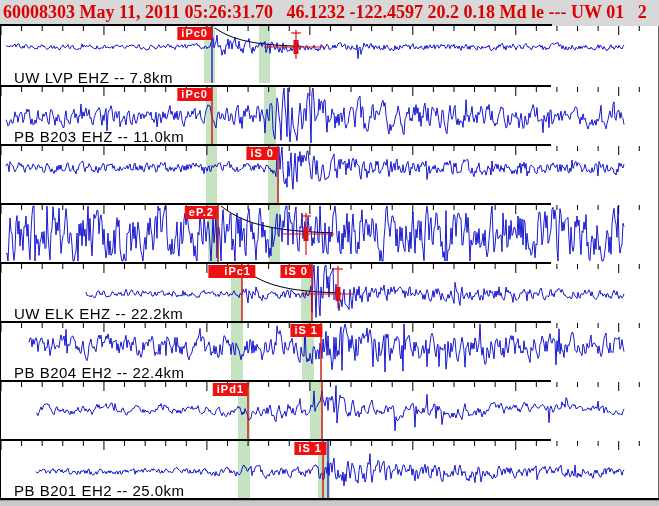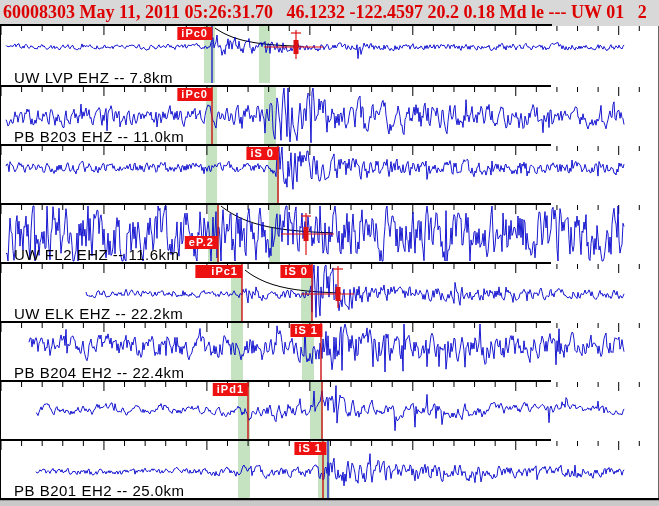--- a/index.html
+++ b/index.html
@@ -235,22 +235,21 @@
           <polyline points="220,1.0 222,2.6 224,4.0 226,5.4 228,6.7 230,8.0 232,9.1 234,10.2 236,11.3 238,12.3 240,13.2 242,14.1 244,14.9 246,15.7 248,16.4 250,17.1 252,17.8 254,18.4 256,19.0 258,19.5 260,20.1 262,20.6 264,21.0 266,21.5 268,21.9 270,22.3 272,22.7 274,23.0 276,23.3 278,23.7 280,24.0 282,24.2 284,24.5 286,24.8 288,25.0 290,25.2 292,25.4 294,25.6 296,25.8 298,26.0 300,26.2 302,26.3 304,26.5 306,26.6 308,26.7 310,26.9 312,27.0 314,27.1 316,27.2 318,27.3 320,27.4 322,27.5 324,27.6 326,27.6 328,27.7 330,27.8 332,27.9" fill="none" stroke="#000000" stroke-width="1"></polyline>
           <polyline points="5,48.7 6,48.2 7,56.0 8,33.0 9,13.1 10,26.3 11,28.5 12,45.7 13,55.3 14,45.5 15,17.4 16,10.6 17,29.1 18,16.2 19,41.1 20,24.0 21,30.3 22,45.3 23,21.4 24,22.3 25,11.1 26,31.3 27,19.4 28,42.5 29,54.7 30,26.0 31,9.7 32,1.0 33,1.0 34,56.0 35,29.9 36,38.6 37,34.3 38,50.4 39,37.6 40,33.8 41,26.9 42,38.5 43,26.4 44,43.6 45,42.8 46,1.1 47,29.4 48,43.3 49,54.8 50,28.5 51,23.0 52,1.7 53,14.5 54,13.2 55,29.9 56,17.4 57,25.7 58,3.2 59,28.7 60,48.3 61,37.2 62,30.6 63,29.4 64,15.7 65,3.7 66,14.1 67,36.1 68,38.5 69,27.7 70,28.4 71,40.5 72,56.0 73,56.0 74,49.8 75,46.1 76,28.1 77,56.0 78,19.1 79,30.5 80,18.3 81,40.6 82,15.4 83,31.2 84,24.2 85,41.2 86,23.0 87,1.0 88,35.5 89,13.5 90,35.1 91,50.9 92,28.9 93,9.3 94,13.4 95,10.8 96,5.1 97,5.7 98,28.7 99,13.5 100,9.8 101,17.2 102,39.7 103,24.1 104,43.1 105,52.9 106,44.4 107,28.2 108,49.8 109,35.9 110,50.4 111,48.6 112,42.1 113,25.2 114,48.8 115,23.8 116,12.7 117,21.8 118,15.2 119,43.5 120,51.0 121,56.0 122,56.0 123,48.9 124,55.1 125,56.0 126,28.5 127,28.2 128,26.9 129,18.7 130,45.5 131,35.3 132,17.3 133,33.7 134,21.8 135,43.2 136,29.1 137,17.2 138,24.5 139,36.6 140,46.9 141,50.7 142,56.0 143,40.7 144,32.3 145,44.5 146,28.1 147,17.8 148,29.8 149,12.9 150,24.7 151,30.3 152,44.9 153,37.2 154,13.9 155,11.4 156,33.4 157,1.0 158,5.5 159,3.3 160,27.0 161,26.5 162,12.3 163,7.5 164,1.0 165,1.0 166,30.5 167,45.2 168,45.1 169,39.1 170,49.6 171,34.1 172,49.1 173,48.0 174,33.8 175,30.8 176,16.9 177,42.5 178,51.2 179,31.5 180,17.1 181,38.8 182,35.2 183,14.2 184,8.2 185,19.8 186,8.1 187,17.5 188,25.9 189,29.3 190,38.0 191,28.0 192,34.7 193,51.2 194,40.8 195,52.9 196,56.0 197,27.4 198,29.9 199,6.8 200,20.8 201,35.8 202,39.2 203,13.1 204,20.9 205,36.3 206,25.5 207,16.6 208,24.8 209,39.5 210,56.0 211,36.7 212,12.1 213,37.7 214,27.0 215,6.6 216,52.9 217,22.3 218,22.3 219,32.9 220,56.0 221,20.4 222,4.7 223,21.5 224,38.0 225,28.2 226,19.0 227,26.3 228,24.8 229,8.7 230,9.0 231,45.0 232,34.0 233,41.6 234,56.0 235,19.2 236,7.9 237,28.5 238,13.6 239,42.1 240,12.6 241,35.7 242,26.3 243,23.3 244,46.5 245,50.7 246,18.6 247,9.4 248,3.7 249,17.3 250,26.8 251,18.1 252,34.1 253,27.7 254,40.2 255,55.1 256,37.4 257,34.5 258,10.2 259,3.0 260,14.3 261,32.3 262,17.0 263,31.6 264,25.0 265,47.6 266,34.8 267,34.5 268,52.4 269,43.1 270,50.8 271,22.3 272,41.8 273,35.9 274,30.0 275,14.4 276,8.8 277,29.2 278,31.5 279,9.6 280,21.3 281,36.7 282,15.7 283,22.2 284,5.6 285,1.0 286,1.0 287,40.1 288,7.0 289,13.4 290,18.3 291,17.7 292,39.2 293,17.4 294,6.7 295,1.9 296,32.8 297,45.3 298,46.4 299,21.5 300,23.1 301,8.1 302,33.6 303,24.2 304,16.5 305,25.8 306,26.4 307,11.5 308,23.2 309,26.2 310,21.3 311,40.9 312,32.7 313,38.6 314,24.3 315,11.7 316,14.0 317,35.5 318,37.9 319,1.0 320,25.8 321,27.1 322,48.2 323,44.9 324,17.9 325,40.0 326,47.7 327,49.1 328,21.6 329,36.9 330,27.8 331,31.7 332,10.1 333,6.5 334,1.0 335,11.2 336,31.0 337,37.7 338,26.1 339,46.5 340,48.9 341,28.3 342,44.2 343,19.9 344,32.5 345,23.9 346,8.4 347,37.1 348,16.7 349,36.0 350,48.9 351,22.1 352,9.0 353,26.6 354,25.6 355,47.5 356,48.5 357,36.9 358,44.0 359,16.2 360,16.7 361,4.8 362,27.6 363,35.9 364,20.2 365,14.2 366,18.3 367,30.2 368,19.6 369,31.8 370,29.6 371,13.5 372,15.3 373,31.5 374,36.4 375,18.5 376,25.4 377,42.3 378,44.4 379,56.0 380,45.5 381,56.0 382,56.0 383,33.7 384,21.4 385,4.2 386,1.0 387,17.2 388,21.5 389,31.5 390,19.2 391,11.0 392,11.1 393,17.1 394,16.7 395,41.0 396,24.0 397,47.1 398,41.1 399,21.6 400,35.8 401,22.9 402,38.1 403,43.7 404,46.5 405,21.2 406,34.5 407,35.5 408,47.1 409,27.0 410,43.6 411,19.4 412,7.3 413,29.8 414,48.2 415,24.3 416,32.8 417,16.4 418,15.4 419,35.3 420,16.4 421,36.1 422,44.7 423,55.7 424,28.0 425,9.3 426,1.0 427,9.8 428,34.9 429,19.2 430,12.7 431,36.1 432,39.7 433,23.9 434,21.3 435,7.7 436,8.9 437,24.9 438,20.9 439,22.3 440,41.5 441,36.5 442,52.3 443,46.7 444,56.0 445,5.6 446,56.0 447,45.2 448,45.0 449,39.6 450,22.9 451,39.3 452,16.5 453,9.6 454,11.5 455,31.3 456,13.7 457,7.9 458,8.6 459,13.4 460,13.5 461,40.0 462,39.8 463,26.7 464,23.1 465,8.2 466,27.5 467,12.4 468,29.2 469,56.0 470,34.9 471,40.1 472,37.7 473,27.3 474,26.1 475,39.9 476,27.5 477,38.4 478,23.7 479,42.3 480,39.7 481,37.3 482,28.5 483,40.9 484,25.2 485,43.5 486,51.8 487,47.4 488,34.3 489,23.6 490,9.6 491,1.0 492,28.4 493,46.9 494,41.0 495,28.1 496,24.4 497,33.9 498,32.5 499,30.4 500,29.9 501,46.6 502,8.0 503,30.3 504,29.8 505,14.6 506,42.3 507,40.9 508,20.7 509,34.4 510,15.4 511,30.5 512,27.8 513,22.2 514,22.9 515,29.2 516,33.2 517,11.0 518,30.3 519,13.2 520,32.6 521,14.0 522,40.0 523,14.8 524,17.8 525,44.6 526,28.3 527,38.0 528,44.4 529,43.6 530,50.3 531,48.3 532,38.2 533,36.4 534,52.8 535,38.9 536,39.9 537,16.7 538,6.9 539,7.6 540,20.4 541,39.8 542,33.0 543,16.9 544,6.6 545,22.8 546,10.6 547,38.3 548,36.0 549,29.9 550,23.9 551,4.4 552,2.3 553,14.1 554,5.0 555,14.2 556,43.7 557,56.0 558,21.9 559,3.6 560,9.4 561,26.1 562,17.1 563,25.4 564,15.8 565,14.5 566,13.3 567,12.5 568,34.3 569,49.1 570,22.2 571,40.3 572,46.4 573,40.6 574,16.5 575,22.3 576,11.0 577,20.7 578,15.1 579,34.3 580,49.6 581,26.0 582,27.5 583,17.0 584,24.5 585,9.6 586,41.1 587,37.1 588,54.0 589,55.5 590,38.7 591,30.9 592,34.9 593,49.5 594,33.5 595,44.4 596,20.5 597,32.1 598,45.0 599,41.2 600,48.9 601,56.0 602,56.0 603,53.4 604,45.3 605,35.7 606,25.4 607,28.6 608,47.4 609,32.0 610,49.3 611,19.4 612,9.2 613,3.3 614,15.1 615,19.0 616,32.4 617,1.0 618,35.1 619,48.1 620,42.5 621,39.3 622,18.3 623,21.4" fill="none" stroke="#0000cc" stroke-width="0.9"></polyline>
           <line x1="217" y1="0" x2="217" y2="57" stroke="#cc1111" stroke-width="1.4"></line>
           <g stroke="#dd1111" stroke-width="1.2">
             <line x1="280" y1="29" x2="333" y2="29"></line>
             <line x1="305" y1="8" x2="305" y2="50"></line>
             <line x1="300" y1="11" x2="310" y2="11"></line>
             <rect x="302.5" y="22" width="5" height="14" fill="#dd1111" stroke="none"></rect>
           </g>
         </svg>
-        <div class="flag" style="left: 217px; margin-top: 30px;">eP.2</div>
-        <div class="station-label">UW FL2 EHZ -- 11.6km</div>
+        <div class="flag" style="left: 217px;">eP.2</div>
       </div>
       <div class="panel">
         <svg width="656" height="57" viewBox="0 0 656 57">
           <rect x="230" y="0" width="11" height="57" fill="#c5e3c1"></rect>
           <rect x="300" y="0" width="11" height="57" fill="#c5e3c1"></rect>
           <g stroke="#000000" stroke-width="1">
             <line x1="0" y1="0" x2="0" y2="9"></line>
             <line x1="20.59" y1="0" x2="20.59" y2="5"></line>
             <line x1="41.18" y1="0" x2="41.18" y2="5"></line>
             <line x1="61.769999999999996" y1="0" x2="61.769999999999996" y2="5"></line>
@@ -287,21 +286,21 @@
           <polyline points="85,28.0 86,31.5 87,31.3 88,32.5 89,31.6 90,32.9 91,31.2 92,32.7 93,33.4 94,33.8 95,31.4 96,28.1 97,26.9 98,27.0 99,30.6 100,29.5 101,31.0 102,27.5 103,26.9 104,30.2 105,32.8 106,33.1 107,32.2 108,32.6 109,32.1 110,30.7 111,28.1 112,28.0 113,29.7 114,31.1 115,29.8 116,31.7 117,29.4 118,28.6 119,30.2 120,28.5 121,31.6 122,30.4 123,31.6 124,28.0 125,25.3 126,28.2 127,31.6 128,30.6 129,28.1 130,26.5 131,25.9 132,28.3 133,29.4 134,31.3 135,30.2 136,27.5 137,27.1 138,30.4 139,30.9 140,32.4 141,28.6 142,26.9 143,29.2 144,27.8 145,28.0 146,29.4 147,29.7 148,29.3 149,27.5 150,28.7 151,31.9 152,32.2 153,31.0 154,28.0 155,31.3 156,31.2 157,28.1 158,28.2 159,28.6 160,27.3 161,26.8 162,27.3 163,31.2 164,31.1 165,30.7 166,29.2 167,30.9 168,28.5 169,30.5 170,30.2 171,32.3 172,27.5 173,28.0 174,29.0 175,31.2 176,33.0 177,31.0 178,32.2 179,31.2 180,31.3 181,32.0 182,26.7 183,31.4 184,28.2 185,31.2 186,30.3 187,31.9 188,32.2 189,30.0 190,31.5 191,28.6 192,30.0 193,30.9 194,31.3 195,32.9 196,33.8 197,32.2 198,33.4 199,30.7 200,28.6 201,27.7 202,28.0 203,26.4 204,29.3 205,29.3 206,28.9 207,29.1 208,28.0 209,29.8 210,28.6 211,27.5 212,28.2 213,30.7 214,29.7 215,32.4 216,31.4 217,30.1 218,32.7 219,30.5 220,27.5 221,29.5 222,30.4 223,30.8 224,30.2 225,28.6 226,27.9 227,31.4 228,32.3 229,29.8 230,30.5 231,30.9 232,28.9 233,26.8 234,29.0 235,31.0 236,31.2 237,31.5 238,33.7 239,29.7 240,30.0 241,30.9 242,25.2 243,28.2 244,28.2 245,24.7 246,32.7 247,38.9 248,26.6 249,29.2 250,31.6 251,34.7 252,27.6 253,29.6 254,31.2 255,22.9 256,27.1 257,27.2 258,33.9 259,32.7 260,34.5 261,36.7 262,31.0 263,33.9 264,34.9 265,34.9 266,34.7 267,30.1 268,30.1 269,29.1 270,28.3 271,27.5 272,29.1 273,29.8 274,28.4 275,31.6 276,30.2 277,33.8 278,34.1 279,34.3 280,30.8 281,32.2 282,27.7 283,27.9 284,33.3 285,29.8 286,26.5 287,26.5 288,31.3 289,33.9 290,26.0 291,27.1 292,27.7 293,29.8 294,29.2 295,33.0 296,29.9 297,30.5 298,29.7 299,33.6 300,32.9 301,31.0 302,28.4 303,33.5 304,33.9 305,27.7 306,30.4 307,32.0 308,29.8 309,26.0 310,21.8 311,48.2 312,10.4 313,1.0 314,25.7 315,53.4 316,18.5 317,2.1 318,40.0 319,51.8 320,22.9 321,33.6 322,34.2 323,9.5 324,1.9 325,1.0 326,24.2 327,12.5 328,33.1 329,12.4 330,9.1 331,7.5 332,3.9 333,35.8 334,34.8 335,20.2 336,37.1 337,36.5 338,46.7 339,38.4 340,35.8 341,42.8 342,30.9 343,25.3 344,39.5 345,41.0 346,42.4 347,42.9 348,45.6 349,25.4 350,35.2 351,44.4 352,31.8 353,23.3 354,30.4 355,37.0 356,25.1 357,31.2 358,22.4 359,34.2 360,31.3 361,38.2 362,28.8 363,28.7 364,26.8 365,22.9 366,31.5 367,37.7 368,28.7 369,32.8 370,27.1 371,24.0 372,27.7 373,28.7 374,25.5 375,24.6 376,32.8 377,33.7 378,28.0 379,30.3 380,23.4 381,26.2 382,25.9 383,21.0 384,29.9 385,31.5 386,36.6 387,25.0 388,30.5 389,29.5 390,23.2 391,27.8 392,25.5 393,22.6 394,29.5 395,26.1 396,27.3 397,25.0 398,23.9 399,22.8 400,24.2 401,25.3 402,29.4 403,26.6 404,33.7 405,27.3 406,29.2 407,31.7 408,23.6 409,22.8 410,31.5 411,29.4 412,29.5 413,31.0 414,31.7 415,25.5 416,29.2 417,30.7 418,29.8 419,26.4 420,28.7 421,30.0 422,35.2 423,30.5 424,35.5 425,29.3 426,25.7 427,28.5 428,34.7 429,36.9 430,37.1 431,32.7 432,26.6 433,33.3 434,26.9 435,24.9 436,29.9 437,24.6 438,27.1 439,31.3 440,36.1 441,29.2 442,32.0 443,35.3 444,36.2 445,37.5 446,34.2 447,30.3 448,34.2 449,31.0 450,26.8 451,32.7 452,34.9 453,39.4 454,18.4 455,24.4 456,28.2 457,28.8 458,36.8 459,41.3 460,28.8 461,23.2 462,32.3 463,34.9 464,31.3 465,30.6 466,28.9 467,33.4 468,34.3 469,28.0 470,33.0 471,35.9 472,32.1 473,33.0 474,30.2 475,28.9 476,29.6 477,25.9 478,33.1 479,36.2 480,31.4 481,32.3 482,36.0 483,24.7 484,30.3 485,28.9 486,26.6 487,31.8 488,32.2 489,26.1 490,28.9 491,27.5 492,30.3 493,34.3 494,27.1 495,32.8 496,26.9 497,31.1 498,22.9 499,31.6 500,28.7 501,33.5 502,34.8 503,36.2 504,32.2 505,23.1 506,28.1 507,26.1 508,28.9 509,27.8 510,30.6 511,32.8 512,38.4 513,29.3 514,33.0 515,36.2 516,35.8 517,34.8 518,34.0 519,29.5 520,28.6 521,29.4 522,27.0 523,25.3 524,28.0 525,28.4 526,36.8 527,27.7 528,29.6 529,25.6 530,28.9 531,33.5 532,34.8 533,28.9 534,29.0 535,29.6 536,28.8 537,31.7 538,29.9 539,25.6 540,24.0 541,27.7 542,32.4 543,35.3 544,36.0 545,32.7 546,31.6 547,32.7 548,32.3 549,26.6 550,25.3 551,31.5 552,29.7 553,32.9 554,28.2 555,27.0 556,27.1 557,24.9 558,24.7 559,25.6 560,28.4 561,25.5 562,27.6 563,31.1 564,30.8 565,32.4 566,32.9 567,34.1 568,33.0 569,32.7 570,34.9 571,34.1 572,28.0 573,29.5 574,32.1 575,33.1 576,34.5 577,28.3 578,33.1 579,34.2 580,29.8 581,29.8 582,30.9 583,29.0 584,26.0 585,29.4 586,29.3 587,28.1 588,25.9 589,28.2 590,32.0 591,27.7 592,31.7 593,33.8 594,34.5 595,35.6 596,33.7 597,32.5 598,29.0 599,26.5 600,30.3 601,29.2 602,32.2 603,30.4 604,30.4 605,33.4 606,29.6 607,30.1 608,33.4 609,32.3 610,34.5 611,32.3 612,28.0 613,26.1 614,29.1 615,30.9 616,27.3 617,32.0 618,34.6 619,31.8 620,32.0 621,34.1 622,32.4 623,29.8" fill="none" stroke="#0000cc" stroke-width="0.9"></polyline>
           <line x1="241" y1="0" x2="241" y2="57" stroke="#cc1111" stroke-width="1.4"></line>
           <line x1="311" y1="0" x2="311" y2="57" stroke="#cc1111" stroke-width="1.4"></line>
           <g stroke="#dd1111" stroke-width="1.2">
             <line x1="300" y1="30" x2="353" y2="30"></line>
             <line x1="337" y1="2" x2="337" y2="44"></line>
             <line x1="332" y1="5" x2="342" y2="5"></line>
             <rect x="334.5" y="23" width="5" height="14" fill="#dd1111" stroke="none"></rect>
           </g>
         </svg>
-        <div class="flag" style="left: 241px; padding-left: 16px;">iPc1</div>
+        <div class="flag" style="left: 254px; padding-left: 16px;">iPc1</div>
         <div class="flag" style="left: 311px;">iS 0</div>
         <div class="station-label">UW ELK EHZ -- 22.2km</div>
       </div>
       <div class="panel">
         <svg width="656" height="57" viewBox="0 0 656 57">
           <rect x="230" y="0" width="12" height="57" fill="#c5e3c1"></rect>
           <rect x="301" y="0" width="12" height="57" fill="#c5e3c1"></rect>
           <g stroke="#000000" stroke-width="1">
             <line x1="0" y1="0" x2="0" y2="9"></line>
             <line x1="20.59" y1="0" x2="20.59" y2="5"></line>

